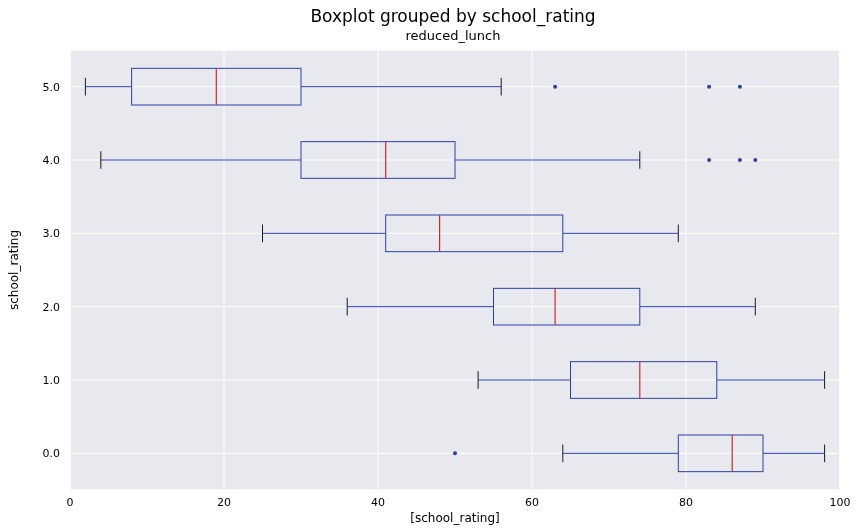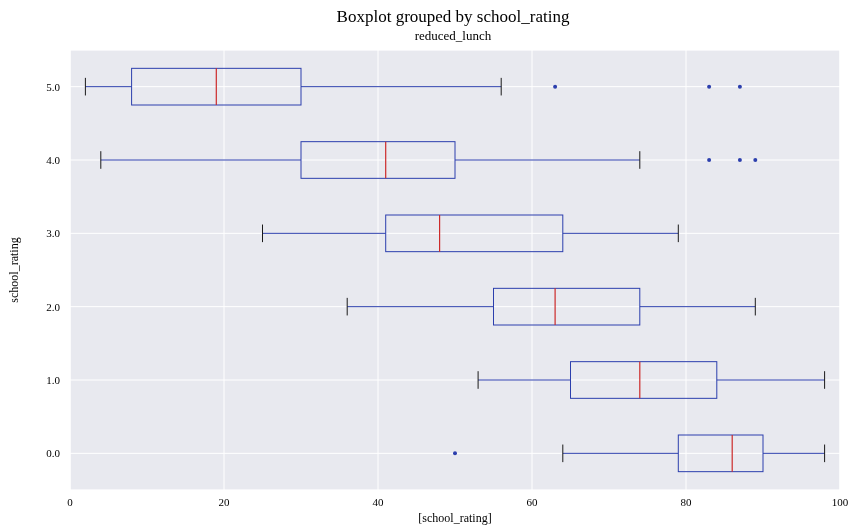--- a/index.html
+++ b/index.html
@@ -4,21 +4,20 @@
 <style>
   body {
     margin: 0;
     font-family: "DejaVu Sans", Arial, sans-serif;
     background: #fff;
   }
   .chart-wrap {
     width: 867px;
     height: 532px;
     position: relative;
-    font-family: Liberation Serif, serif;
   }
   svg { display: block; }
   .title { font-size: 17px; text-anchor: middle; }
   .subtitle { font-size: 13px; text-anchor: middle; }
   .axis-label { font-size: 12px; text-anchor: middle; }
   .tick-label { font-size: 11px; }
   .plot-bg { fill: #e8e9ef; }
   .grid { stroke: #ffffff; stroke-width: 1; }
   .box { fill: none; stroke: #2c3fad; stroke-width: 1; }
   .median { stroke: #cc2a2a; stroke-width: 1.2; }

